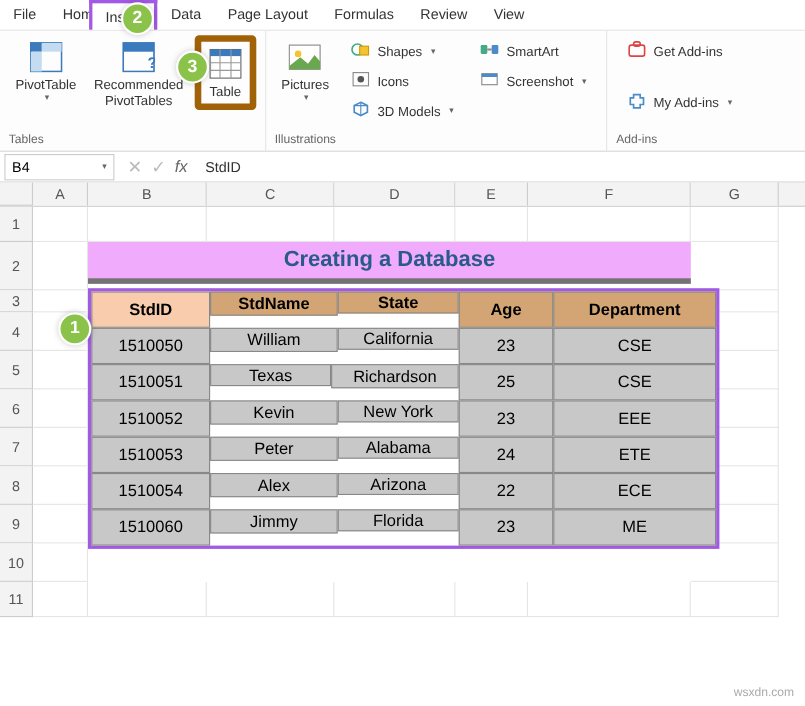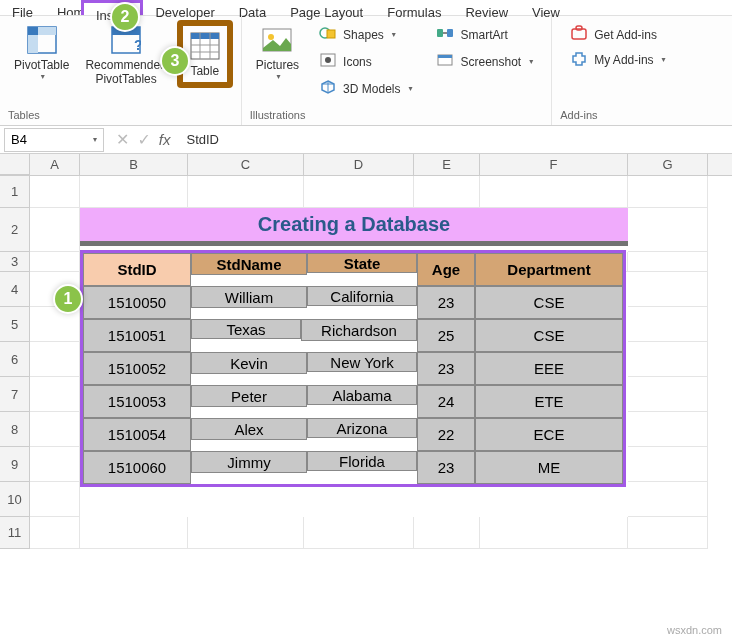--- a/index.html
+++ b/index.html
@@ -1,19 +1,19 @@
 <!DOCTYPE html>
 <html><head>
 <meta charset="utf-8">
 <style>
 * { box-sizing: border-box; margin: 0; padding: 0; font-family: 'Segoe UI', Arial, sans-serif; }
 body { background: #fff; width: 732px; height: 642px; overflow: hidden; position: relative; }
 
 
-.menubar { display: flex; background: #fff; height: 16px; border-bottom: 1px solid #e0e0e0; font-size: 13px; }
+.menubar { display: flex; background: #fff; height: 28px; border-bottom: 1px solid #e0e0e0; font-size: 13px; }
 .menu-item { padding: 5px 12px; cursor: pointer; color: #333; }
 .menu-item.active { background: #fff; border: 3px solid #a259e6; border-bottom: none; font-weight: 500; }
 
 
 .ribbon { display: flex; background: #fdfdfd; height: 110px; border-bottom: 1px solid #d0d0d0; }
 .ribbon-group { display: flex; flex-direction: column; border-right: 1px solid #e5e5e5; padding: 4px 8px 2px; }
 .ribbon-group-row { display: flex; flex: 1; align-items: flex-start; gap: 4px; }
 .ribbon-group-label { text-align: left; font-size: 11px; color: #666; padding: 2px 0; }
 .ribbon-btn { display: flex; flex-direction: column; align-items: center; justify-content: flex-start; padding: 4px 6px; cursor: pointer; font-size: 12px; color: #333; border-radius: 3px; min-width: 50px; }
 .ribbon-btn.highlighted { border: 6px solid #a16207; border-radius: 4px; }
@@ -45,35 +45,34 @@
 
 .title-cell { grid-column: span 5; font-size: 20px; font-weight: 600; color: #2a5a8a; border-bottom: 5px solid #737373; background: #f0abfc; }
 .title-wrap { width: 548px; height: 38px; display: flex; align-items: center; justify-content: center; }
 
 
 .data-table { position: absolute; left: 80px; top: 96px; border: 3px solid #a259e6; }
 .data-row { display: flex; }
 .data-th { background: #d4a574; border: 1px solid #888; font-weight: 700; font-size: 15px; display: flex; align-items: center; justify-content: center; color: #000; }
 .data-th.first { background: #f8ccad; }
 .data-td { background: #c8c8c8; border: 1px solid #888; font-size: 15px; display: flex; align-items: center; justify-content: center; color: #000; }
-.dB { width: 108px; height: 33px; } .dC { width: 116px; height: 22px; } .dD { width: 110px; height: 20px; } .dE { width: 58px; height: 33px; } .dF { width: 148px; height: 33px; }
+.dB { width: 108px; height: 33px; } .dC { width: 116px; height: 22px; } .dD { width: 110px; height: 20px; } .dE { width: 86px; height: 33px; } .dF { width: 148px; height: 33px; }
 
 
 .badge { position: absolute; width: 30px; height: 30px; border-radius: 50%; background: #8bc34a; border: 2px solid #fff; display: flex; align-items: center; justify-content: center; font-weight: 700; font-size: 16px; color: #fff; box-shadow: 0 0 6px rgba(0,0,0,.2); z-index: 20; }
 
 .watermark { position: absolute; bottom: 6px; right: 10px; font-size: 11px; color: #aaa; }
 </style>
 </head>
 <body>
 
 <div class="menubar">
   <div class="menu-item">File</div>
   <div class="menu-item" style="width:36px;overflow:hidden">Home</div>
   <div class="menu-item active">Insert</div>
-  <div class="menu-item">Developer</div>
   <div class="menu-item">Data</div>
   <div class="menu-item">Page Layout</div>
   <div class="menu-item">Formulas</div>
   <div class="menu-item">Review</div>
   <div class="menu-item">View</div>
 </div>
 
 <div class="ribbon">
   <div class="ribbon-group">
     <div class="ribbon-group-row">
@@ -172,21 +171,21 @@
           <span>Screenshot</span>
           <span class="dropdown-caret">▾</span>
         </div>
       </div>
     </div>
     <div class="ribbon-group-label">Illustrations</div>
   </div>
 
   <div class="ribbon-group" style="border-right:none">
     <div class="ribbon-group-row">
-      <div class="ribbon-small-row" style="justify-content:center;gap:0">
+      <div class="ribbon-small-row" style="justify-content:center;gap:21px">
         <div class="ribbon-small-btn">
           <span><svg width="18" height="16">
                 <rect x="2" y="4" width="14" height="10" fill="none" stroke="#d44" stroke-width="1.5" rx="2"></rect>
                 <rect x="6" y="1" width="6" height="4" fill="none" stroke="#d44" stroke-width="1.5" rx="2"></rect>
               </svg></span>
           <span>Get Add-ins</span>
         </div>
         <div class="ribbon-small-btn">
           <span><svg width="18" height="16">
                 <path d="M6 3 L12 3 L12 6 L15 6 L15 12 L12 12 L12 15 L6 15 L6 12 L3 12 L3 6 L6 6 Z" fill="none" stroke="#4a8bc9" stroke-width="1.5"></path>

